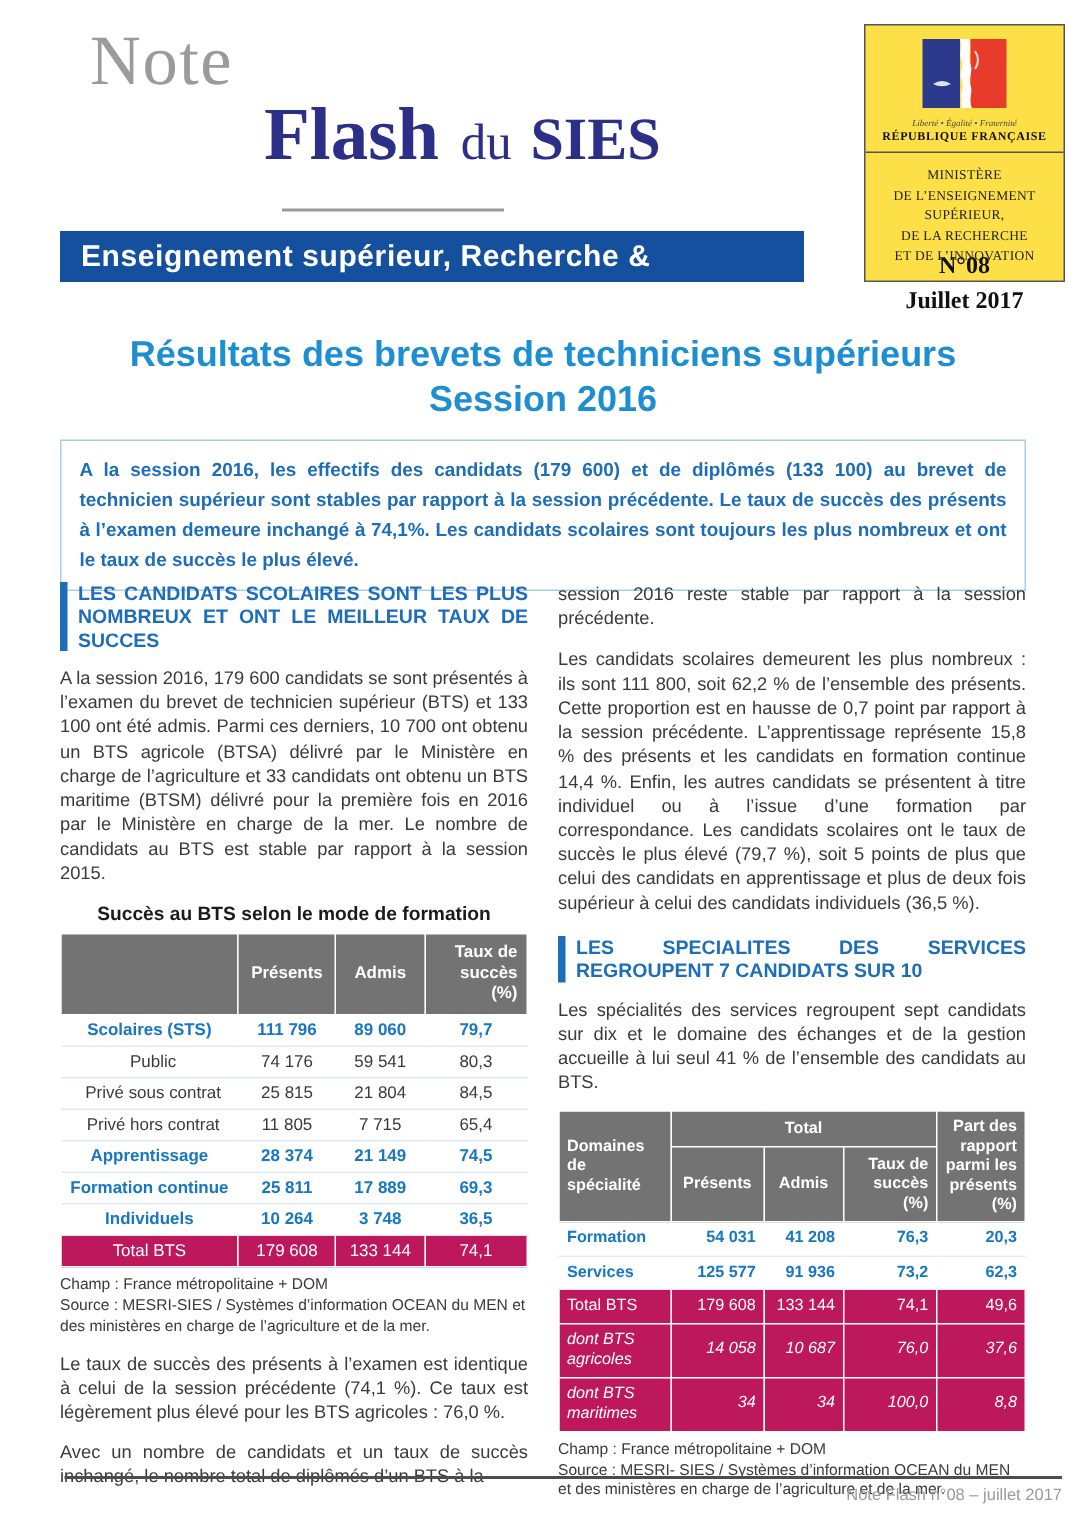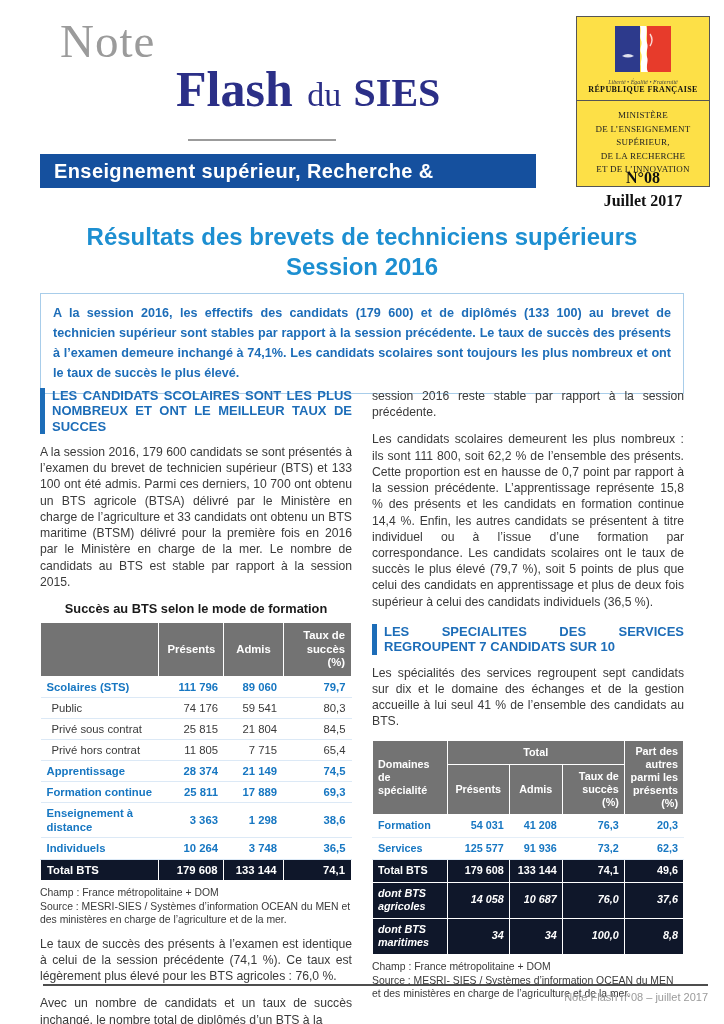--- a/index.html
+++ b/index.html
@@ -39,27 +39,27 @@
   .cols{position:absolute;left:40px;top:388px;width:644px;display:flex;gap:20px;}
   .col{width:312px;}
   .sec-h{color:#1d6db8;font-weight:bold;font-size:13px;line-height:1.18;
     border-left:5px solid #1d6db8;padding-left:7px;text-align:justify;margin-bottom:10px;}
   .col p{margin:0 0 11px;font-size:12.2px;color:#3a3a3a;line-height:1.33;text-align:justify;}
   .tbl-title{text-align:center;font-weight:bold;font-size:12.8px;color:#1a1a1a;margin:4px 0 6px;}
   
   table{width:100%;border-collapse:collapse;font-size:11.3px;}
   th{background:#737373;color:#fff;font-weight:bold;padding:6px 6px;border:1px solid #fff;line-height:1.2;}
   td{padding:3px 6px;line-height:1.25;}
-  .tbl1 td{border-bottom:1px solid #dce9f6;}
+  .tbl1 td{border-bottom:1px solid #dce9f6;text-align:center;}
   .num{text-align:right;}
   .ctr{text-align:center;}
   .cat td{color:#1777c2;font-weight:bold;}
   .sub td{color:#3a3a3a;}
   .sub td:first-child{padding-left:11px;}
-  .total td{background:#0f172a;color:#fff;font-weight:bold;border:1px solid #fff;}
+  .total td{background:#be185d;color:#fff;font-weight:normal;border:1px solid #fff;}
   .it td{font-style:italic;}
   .tbl2{font-size:10.8px;}
   .tbl2 th{padding:4px 5px;}
   .tbl2 td{border:1px solid #fff;padding:4px 5px;}
   .tbl2 .plain td{color:#1777c2;font-weight:bold;border-bottom:1px solid #e4eef8;}
   .champ{font-size:10.4px;color:#3a3a3a;margin:6px 0 2px;}
   .source{font-size:10.4px;color:#3a3a3a;line-height:1.3;margin:0 0 9px;}
   
   .footer{position:absolute;left:43px;right:16px;top:984px;border-top:2px solid #4d4d4d;
     text-align:right;color:#9a9a9a;font-size:11px;padding-top:5px;}
@@ -158,26 +158,20 @@
             <td class="num">21 149</td>
             <td class="num">74,5</td>
           </tr>
           <tr class="cat">
             <td>Formation continue</td>
             <td class="num">25 811</td>
             <td class="num">17 889</td>
             <td class="num">69,3</td>
           </tr>
           <tr class="cat">
-            <td>Enseignement à distance</td>
-            <td class="num">3 363</td>
-            <td class="num">1 298</td>
-            <td class="num">38,6</td>
-          </tr>
-          <tr class="cat">
             <td>Individuels</td>
             <td class="num">10 264</td>
             <td class="num">3 748</td>
             <td class="num">36,5</td>
           </tr>
           <tr class="total">
             <td>Total BTS</td>
             <td class="num">179 608</td>
             <td class="num">133 144</td>
             <td class="num">74,1</td>
@@ -196,21 +190,21 @@
       <p>Les candidats scolaires demeurent les plus nombreux : ils sont 111 800, soit 62,2 % de l’ensemble des présents. Cette proportion est en hausse de 0,7 point par rapport à la session précédente. L’apprentissage représente 15,8 % des présents et les candidats en formation continue 14,4 %. Enfin, les autres candidats se présentent à titre individuel ou à l’issue d’une formation par correspondance. Les candidats scolaires ont le taux de succès le plus élevé (79,7 %), soit 5 points de plus que celui des candidats en apprentissage et plus de deux fois supérieur à celui des candidats individuels (36,5 %).</p>
 
       <div class="sec-h" style="margin-top:14px;">LES SPECIALITES DES SERVICES REGROUPENT 7 CANDIDATS SUR 10</div>
       <p>Les spécialités des services regroupent sept candidats sur dix et le domaine des échanges et de la gestion accueille à lui seul 41 % de l’ensemble des candidats au BTS.</p>
 
       <table class="tbl2">
         <thead>
           <tr>
             <th rowspan="2" style="width:24%;text-align:left;">Domaines de spécialité</th>
             <th colspan="3" class="ctr">Total</th>
-            <th rowspan="2" style="width:19%" class="num">Part des autres parmi les présents (%)</th>
+            <th rowspan="2" style="width:19%" class="num">Part des rapport parmi les présents (%)</th>
           </tr>
           <tr>
             <th style="width:20%" class="ctr">Présents</th>
             <th style="width:17%" class="ctr">Admis</th>
             <th style="width:20%" class="num">Taux de succès (%)</th>
           </tr>
         </thead>
         <tbody>
           <tr class="plain">
             <td>Formation</td>

